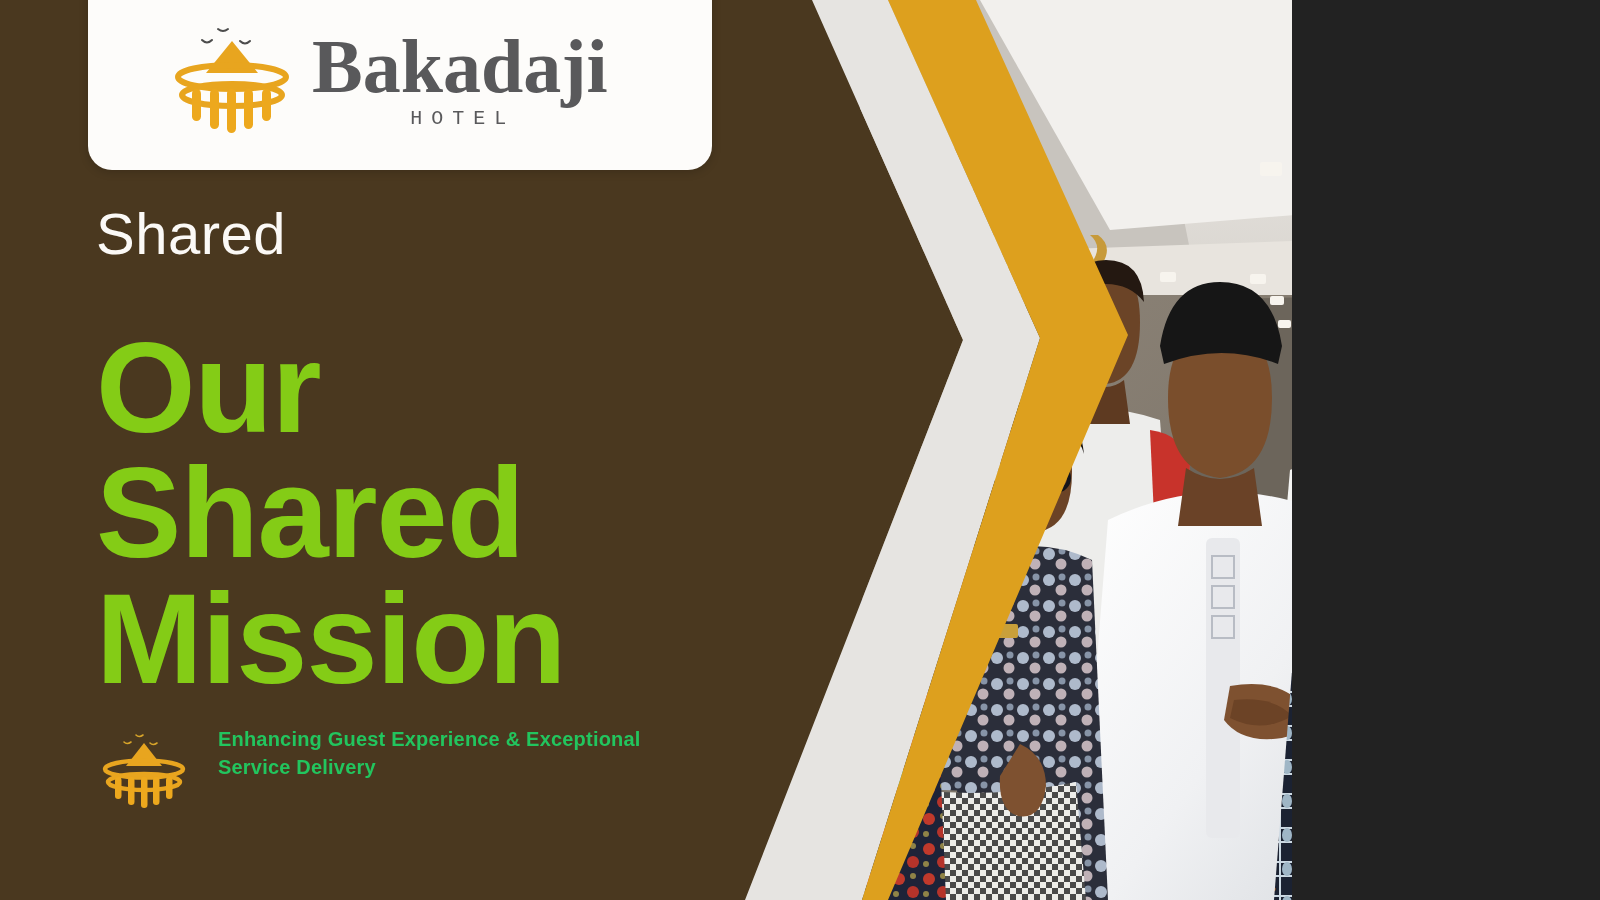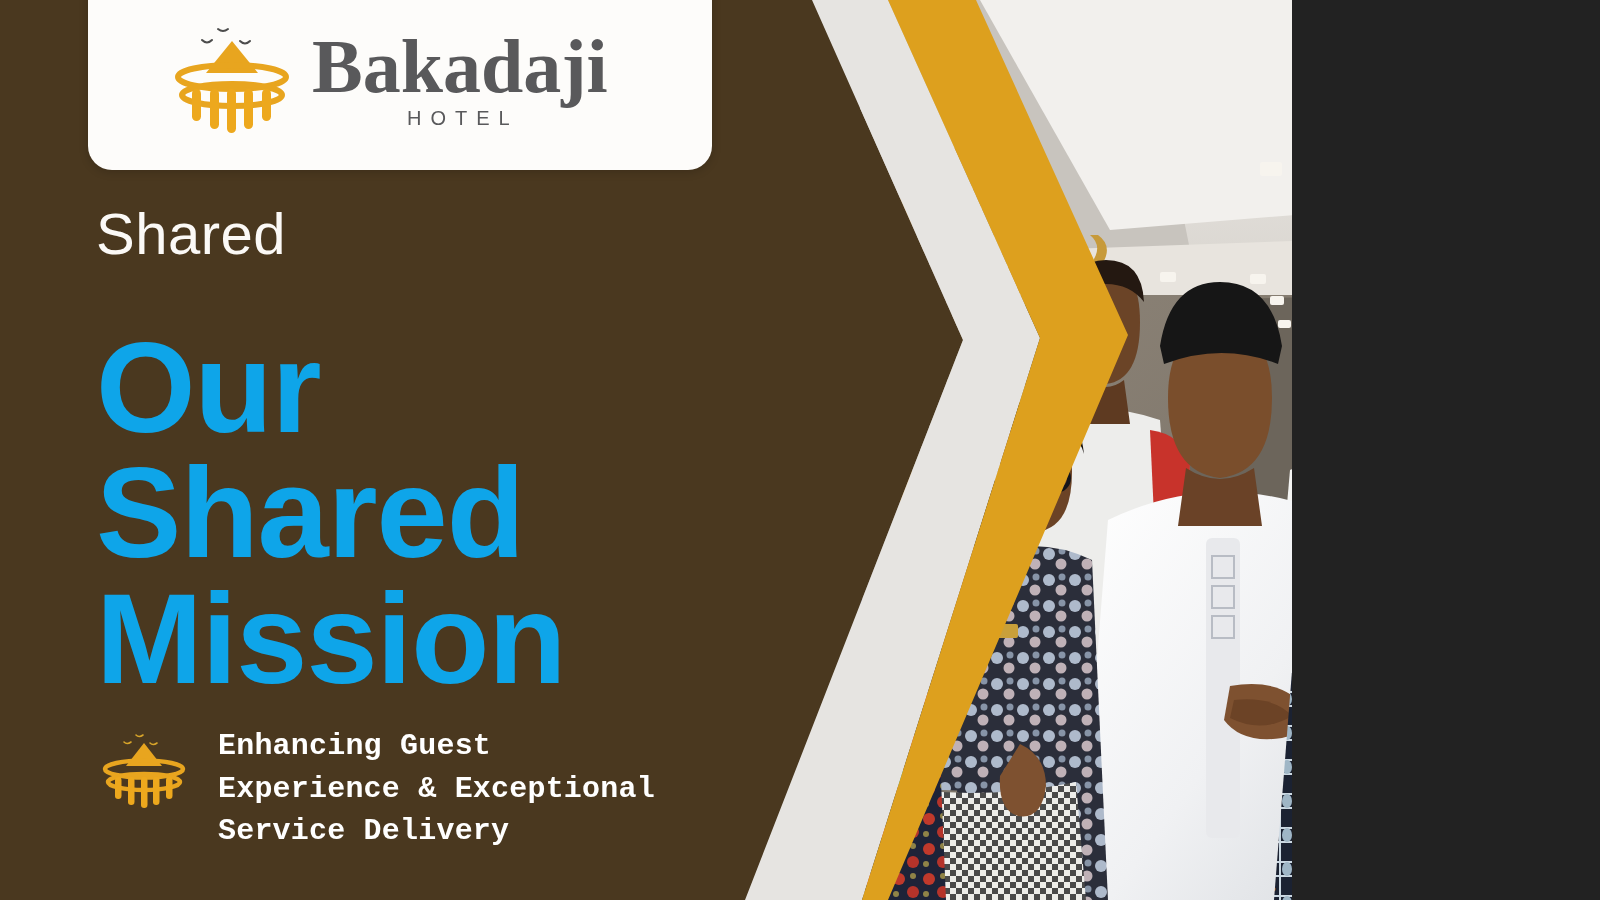--- a/index.html
+++ b/index.html
@@ -44,54 +44,53 @@
   .logo-word { margin-left:14px; margin-top:16px; }
   .logo-name {
     font-family:"Liberation Serif", serif;
     font-weight:bold;
     font-size:76px;
     line-height:0.96;
     color:#59595B;
     letter-spacing:0px;
   }
   .logo-sub {
-    font-family:Liberation Sans, sans-serif;
+    font-family:Liberation Mono, monospace;
     font-size:20px;
     letter-spacing:9px;
     color:#59595B;
     text-align:center;
     margin-top:4px;
     padding-left:6px;
   }
 
   
   .topic-label {
     position:absolute; left:96px; top:200px;
     font-size:58px; font-weight:400; color:#FBF9F6;
     letter-spacing:0.5px;
   }
   .headline {
     position:absolute; left:96px; top:325px;
     width:730px;
-    font-size:128px; font-weight:bold; color:#0ea5e9;
+    font-size:128px; font-weight:bold; color:#84cc16;
     line-height:0.98; letter-spacing:-1px;
     white-space:pre-wrap;
   }
 
   
   .footer {
     position:absolute; left:96px; top:725px;
     display:flex; align-items:flex-start; gap:26px;
   }
   .footer-mark { width:96px; height:82px; flex:0 0 auto; margin-top:4px; }
   .footer-text {
-    font-size:30px; font-weight:bold; color:#ffffff;
+    font-size:20px; font-weight:bold; color:#22c55e;
     line-height:1.42; letter-spacing:0.2px;
     max-width:470px;
-    font-family:Liberation Mono, monospace;
   }
 </style>
 </head>
 <body>
 
 <div id="slide">
 
   <div class="watermark">
     <svg viewBox="0 0 560 900" width="560" height="900" xmlns="http://www.w3.org/2000/svg">
       <defs>

